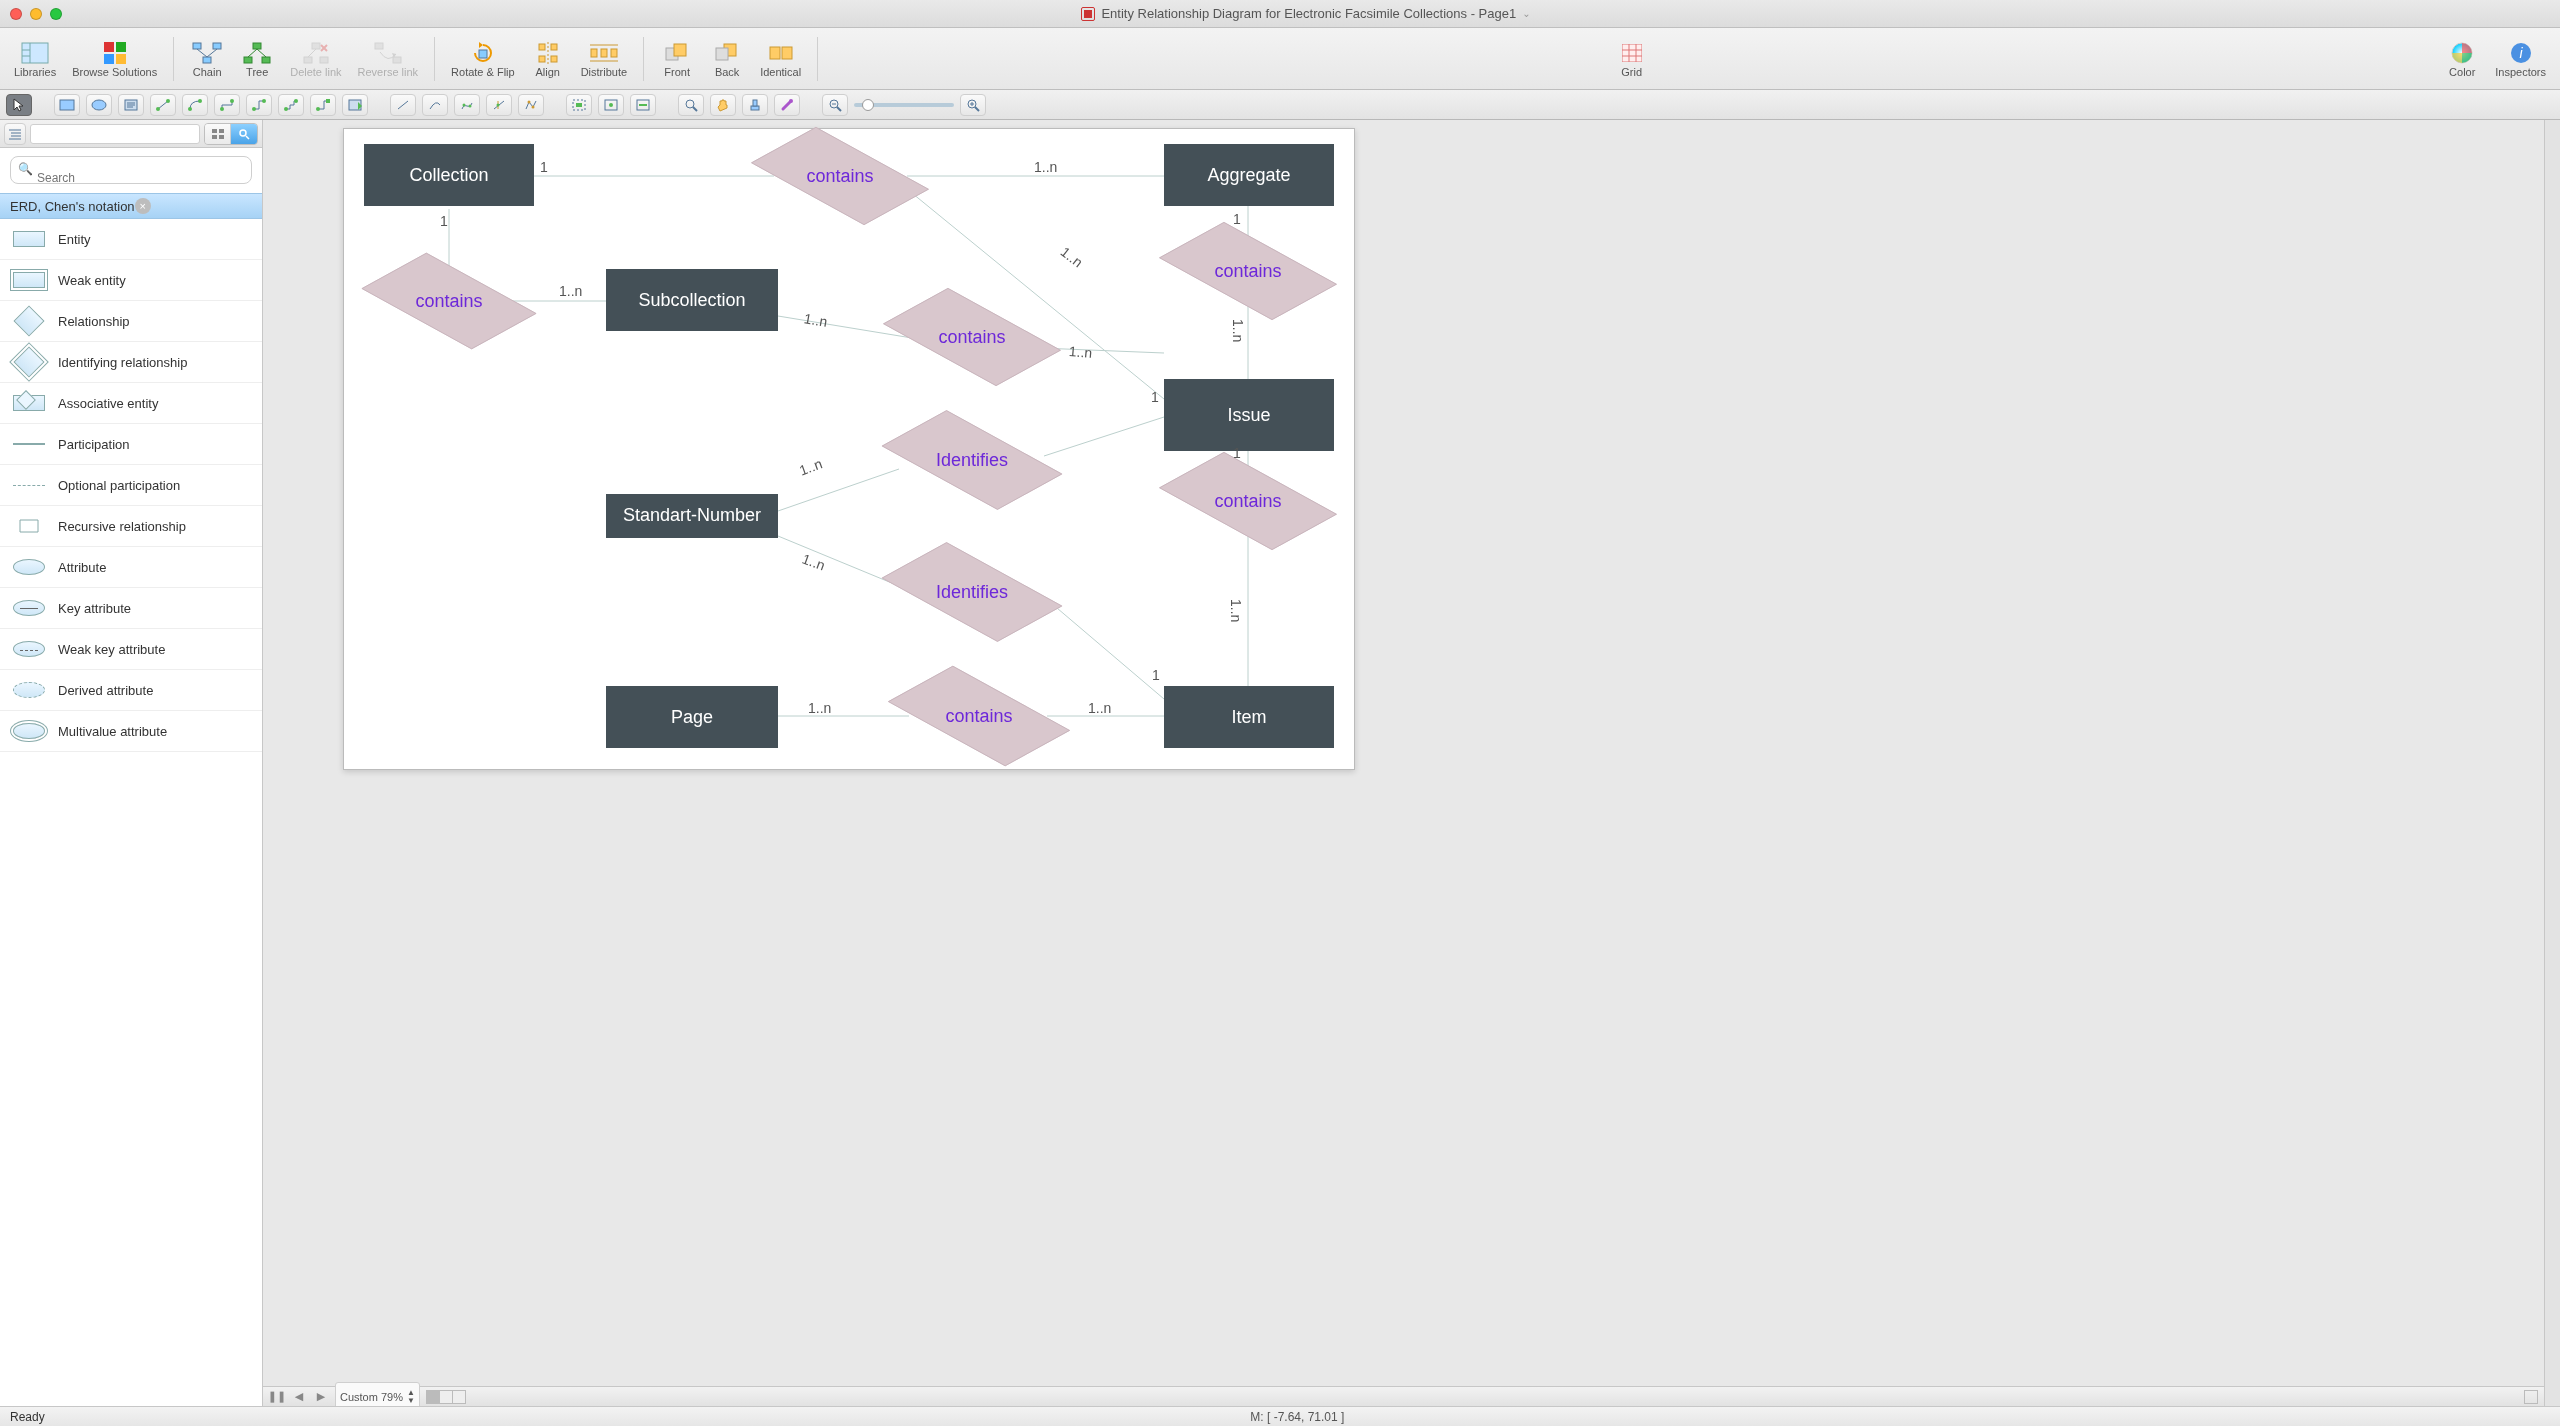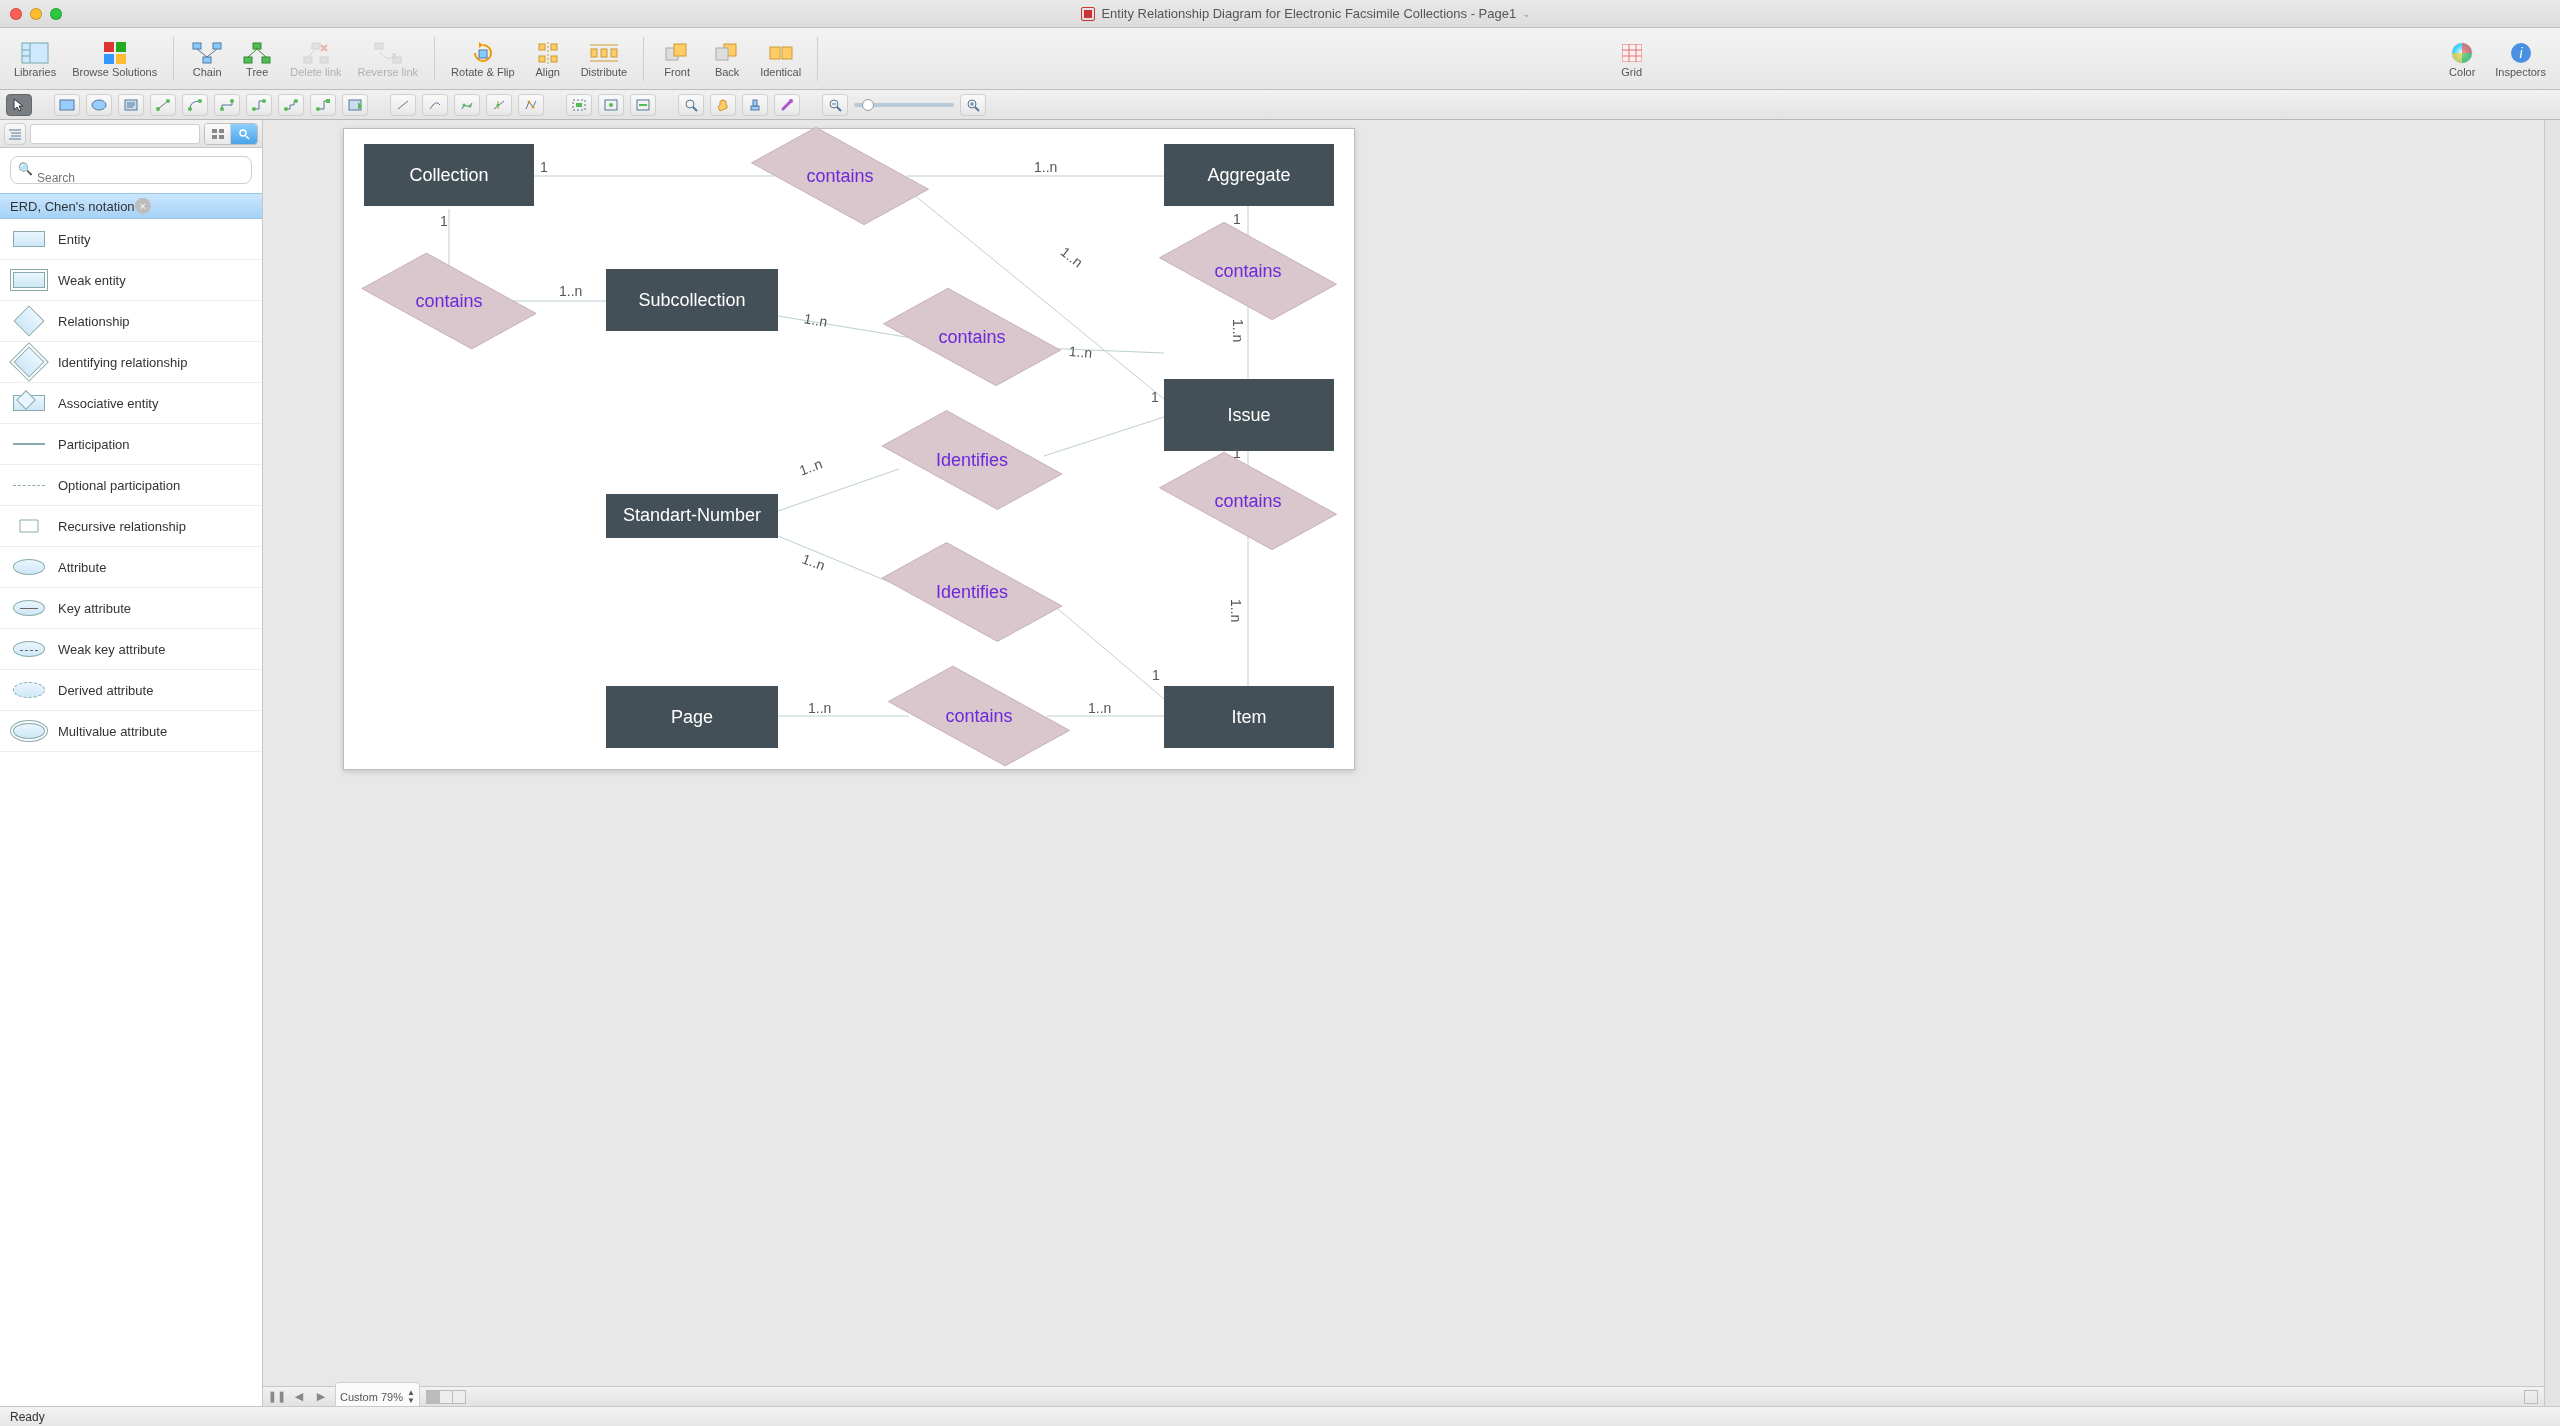--- a/index.html
+++ b/index.html
@@ -692,14 +692,15 @@
       <div style="flex:1"></div>
       <div style="width:14px;height:14px;border:1px solid #bbb"></div>
     </div>
   </div>
 
   <div class="right-strip"></div>
 </div>
 
 <div class="status">
   <span>Ready</span>
+  <span class="mid">M: [ -7.64, 71.01 ]</span>
   <span></span>
 </div>
 
 </body></html>

